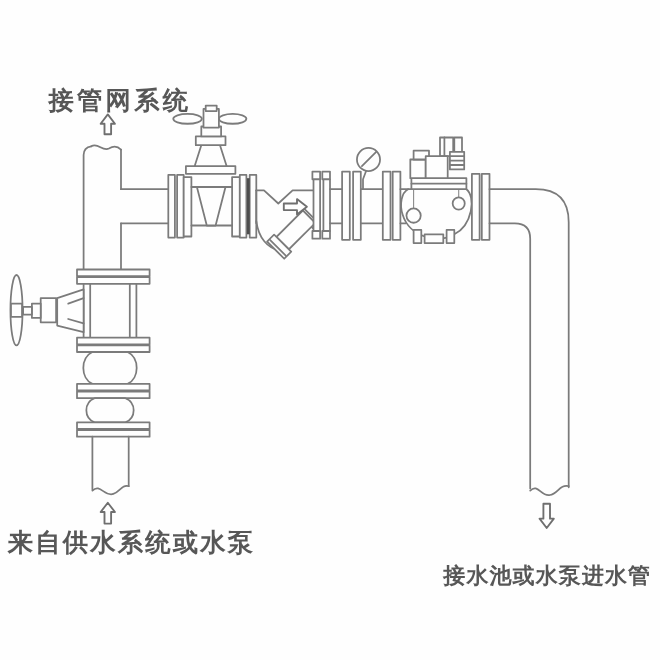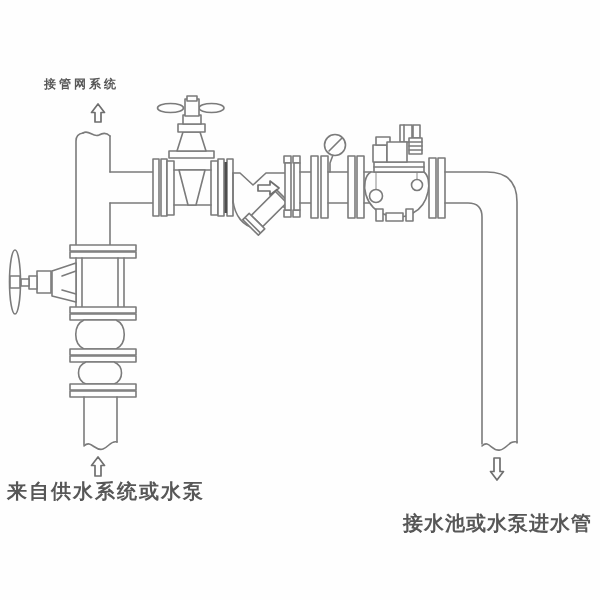--- a/index.html
+++ b/index.html
@@ -1,21 +1,21 @@
 <!DOCTYPE html>
 <html><head>
 <meta charset="utf-8">
 <style>
   html,body{margin:0;padding:0;background:#fff;}
   .stage{position:relative;width:600px;height:600px;background:#fefefe;overflow:hidden;
          font-family:"Liberation Sans",sans-serif;}
   .stage svg{position:absolute;left:0;top:0;}
   .lbl{position:absolute;color:#575757;font-weight:600;white-space:nowrap;}
-  .lbl-top{left:44px;top:76px;font-size:12px;letter-spacing:3px;}
-  .lbl-bl{left:7px;top:478px;font-size:20px;letter-spacing:2px;}
+  .lbl-top{left:44px;top:76px;font-size:23px;letter-spacing:3px;}
+  .lbl-bl{left:7px;top:478px;font-size:23px;letter-spacing:2px;}
   .lbl-br{left:403px;top:510px;font-size:20px;letter-spacing:1px;}
   
   .ln{fill:none;stroke:#7b7b7b;stroke-width:1.6;stroke-linecap:round;stroke-linejoin:round;}
   .wh{fill:#fefefe;stroke:#7b7b7b;stroke-width:1.6;stroke-linejoin:round;}
   .thin{fill:none;stroke:#8a8a8a;stroke-width:1;}
   .gasket{fill:#4d4d4d;stroke:none;}
   .arrow{fill:#fefefe;stroke:#6f6f6f;stroke-width:1.7;stroke-linejoin:round;}
 </style>
 </head>
 <body>

